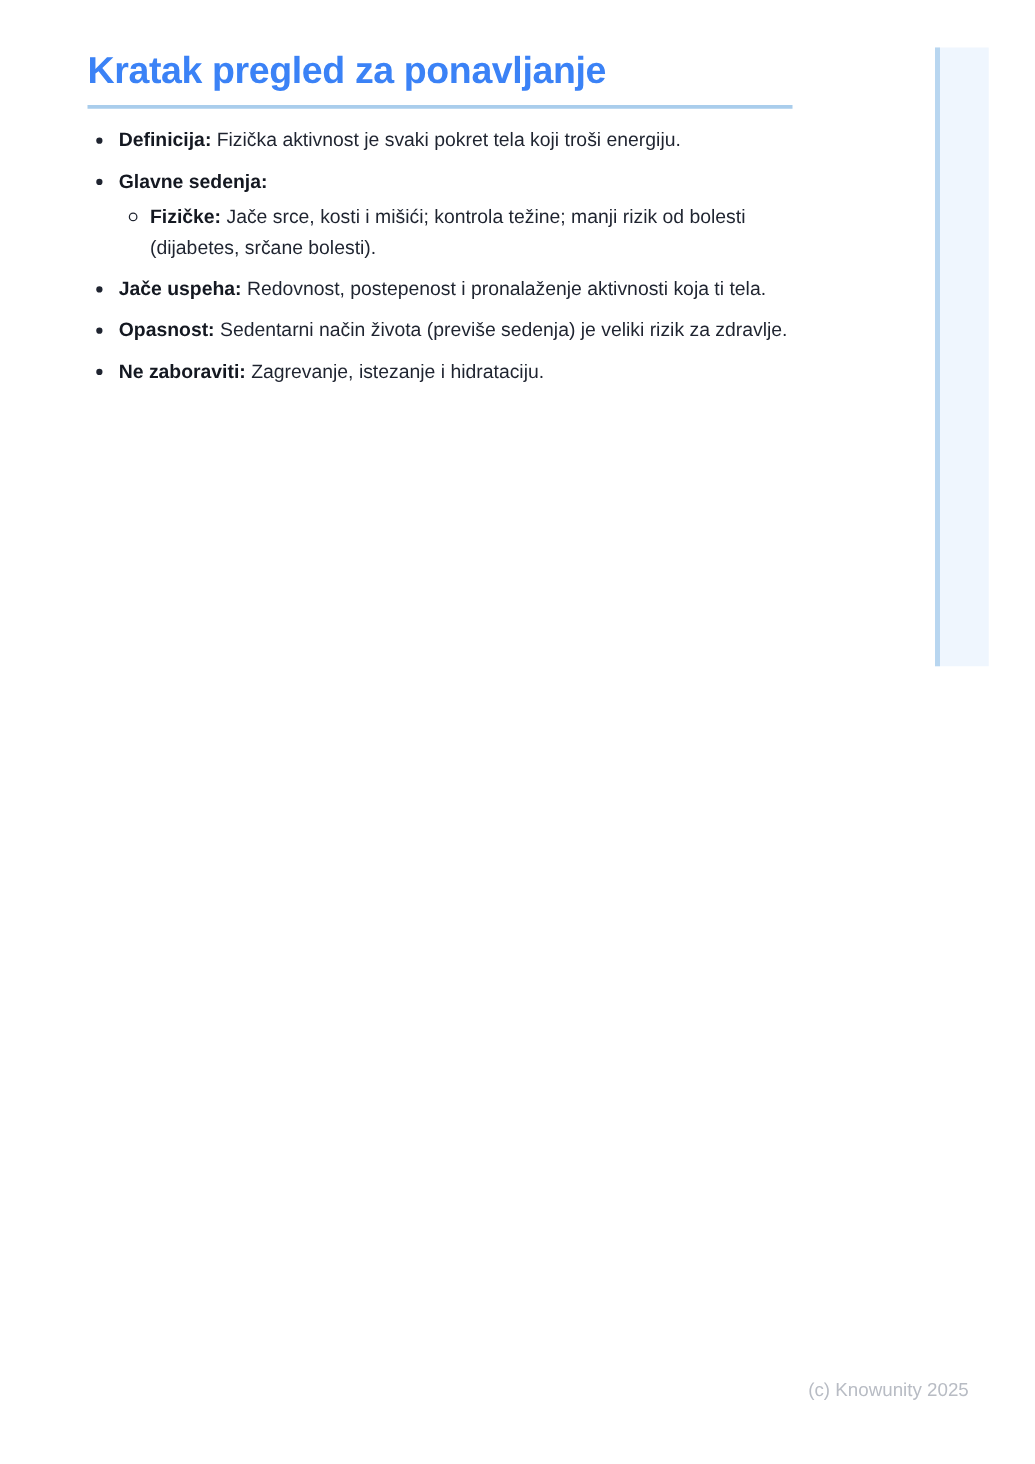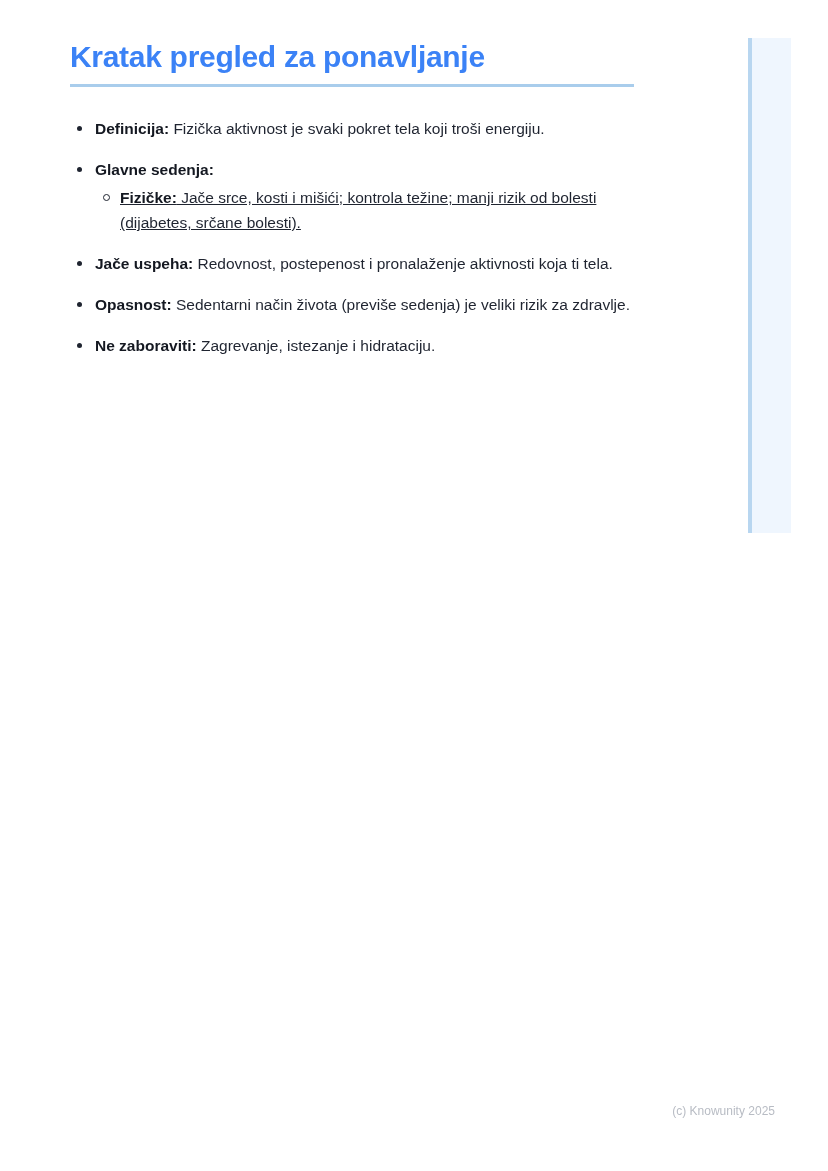--- a/index.html
+++ b/index.html
@@ -12,32 +12,32 @@
     font-size:30px; font-weight:bold; color:#3b82f6; letter-spacing:-0.3px;
   }
   .title-rule {
     position:absolute; left:70px; top:84px; width:564px; height:3px; background:#a9cdec;
   }
   .side-panel {
     position:absolute; left:748px; top:38px; width:43px; height:495px;
     background:#eff6fe; border-left:4px solid #b8d6f0; box-sizing:border-box;
   }
   ul.main { position:absolute; left:70px; top:100px; width:570px; margin:0; padding:0; list-style:none; }
-  ul.main > li { position:relative; padding-left:25px; font-size:15.5px; line-height:25px; margin-bottom:8px;margin-top:16px; }
+  ul.main > li { position:relative; padding-left:25px; font-size:15.5px; line-height:25px; margin-bottom:8px; }
   ul.main > li::before {
     content:""; position:absolute; left:7px; top:10px; width:5px; height:5px; border-radius:50%; background:#1f2430;
   }
   ul.sub { list-style:none; margin:0; padding:0; }
-  ul.sub > li { position:relative; padding-left:25px; margin-top:3px; margin-bottom:8px;text-decoration:underline; }
+  ul.sub > li { position:relative; padding-left:25px; margin-top:3px; margin-bottom:8px; }
   ul.sub > li::before {
     content:""; position:absolute; left:8px; top:9px; width:5px; height:5px; border-radius:50%;
     border:1.3px solid #1f2430; box-sizing:content-box;
   }
   b { font-weight:bold; color:#141821; }
-  .footer { position:absolute; right:53px; top:1104px; font-size:12px; color:#b8bcc4;text-align:right; }
+  .footer { position:absolute; right:53px; top:1104px; font-size:15px; color:#b8bcc4;text-align:right; }
 </style>
 </head>
 <body>
 
 <h1 class="title">Kratak pregled za ponavljanje</h1>
 <div class="title-rule"></div>
 <div class="side-panel"></div>
 
 <ul class="main">
   <li><b>Definicija:</b><span> Fizička aktivnost je svaki pokret tela koji troši energiju.</span></li>

